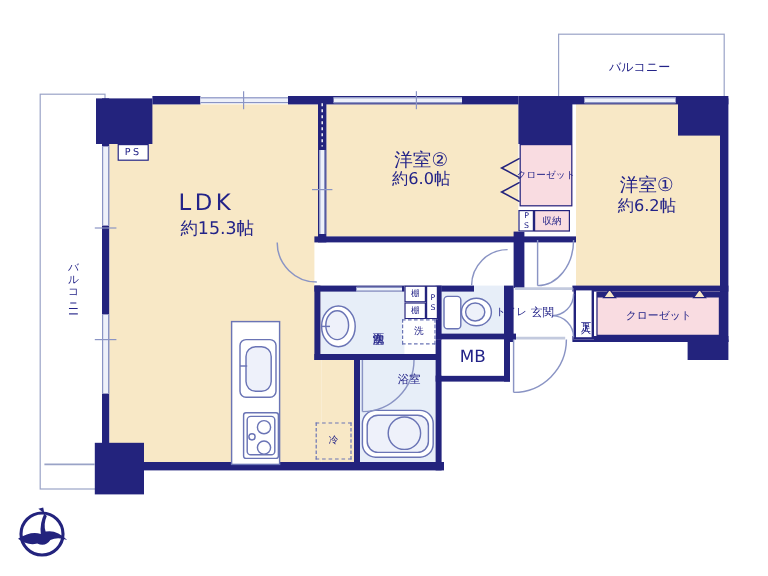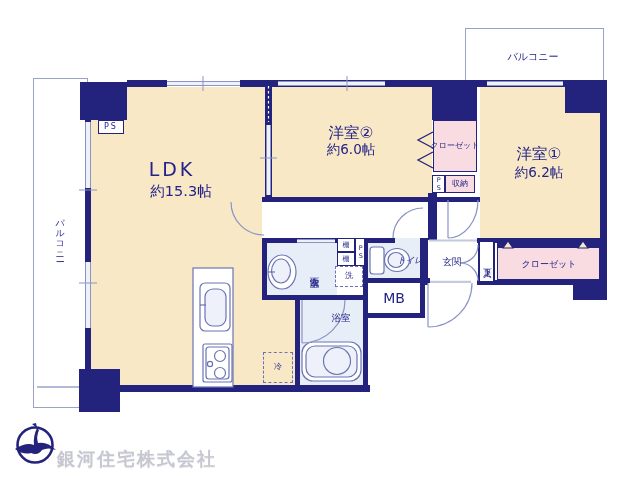--- a/index.html
+++ b/index.html
@@ -178,19 +178,18 @@
   <div class="lbl" style="left:460px;top:184px;font-size:8px;">収納</div>
   <div class="lbl" style="left:111px;top:127px;font-size:8px;letter-spacing:2px;">PS</div>
   <div class="lbl vert" style="left:438px;top:184px;font-size:6.5px;letter-spacing:0;">PS</div>
   <div class="lbl vert" style="left:360px;top:252px;font-size:6.5px;letter-spacing:0;">PS</div>
   <div class="lbl" style="left:346px;top:245px;font-size:7px;">棚</div>
   <div class="lbl" style="left:346px;top:259px;font-size:7px;">棚</div>
   <div class="lbl" style="left:349px;top:276px;font-size:8px;">洗</div>
   <div class="lbl" style="left:278px;top:367px;font-size:8px;">冷</div>
   <div class="lbl vert" style="left:314px;top:270px;font-size:9.5px;letter-spacing:0;">洗面室</div>
   <div class="lbl" style="left:341px;top:318px;font-size:9.5px;">浴室</div>
-  <div class="lbl" style="left:410px;top:261px;font-size:8.5px;font-style:italic;">トイレ</div>
+  <div class="lbl" style="left:426px;top:261px;font-size:8.5px;">トイレ</div>
   <div class="lbl" style="left:452px;top:262px;font-size:9.5px;">玄関</div>
   <div class="lbl vert" style="left:487px;top:262px;font-size:8.5px;letter-spacing:0;">下足入</div>
   <div class="lbl" style="left:394px;top:298px;font-size:14px;">MB</div>
 
-  <div id="company-name">銀河住宅株式会社</div>
 </div>
 
 </body></html>

